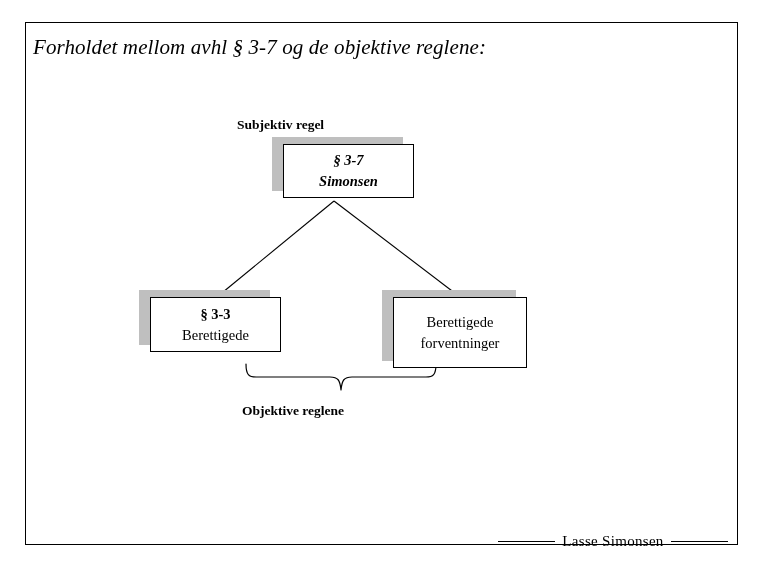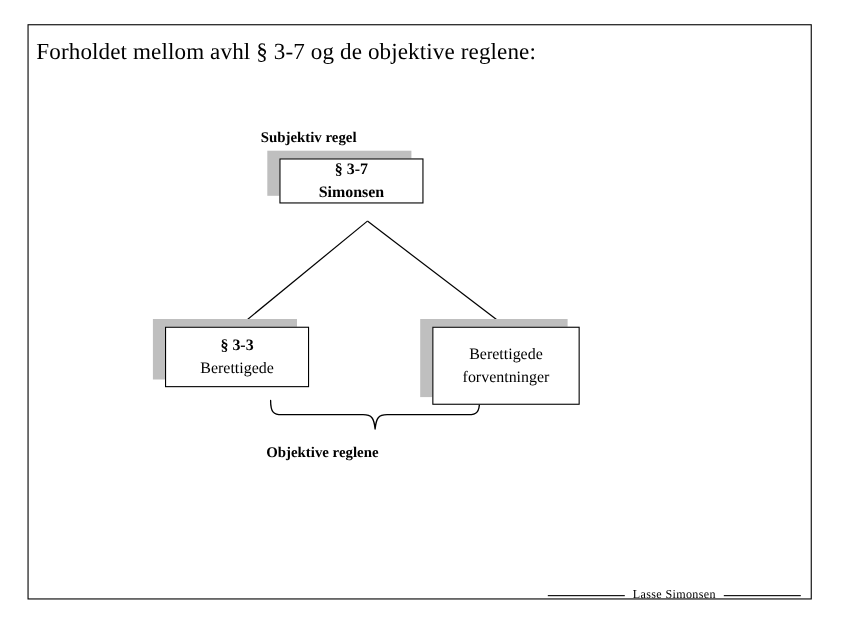--- a/index.html
+++ b/index.html
@@ -32,20 +32,21 @@
   
   #slide-title {
     position: absolute;
     left: 33px;
     top: 34px;
     font-size: 21px;
     line-height: 26px;
     font-weight: normal;
     white-space: nowrap;
     letter-spacing: 0.1px;
+    font-style: italic;
   }
 
   
   .caption {
     position: absolute;
     font-size: 13.5px;
     font-weight: bold;
     white-space: nowrap;
     text-align: left;
   }
@@ -90,24 +91,25 @@
   .node-box .line-1,
   .node-box .line-2 {
     font-size: 14.5px;
     line-height: 21px;
     white-space: nowrap;
     text-align: center;
   }
   .node-box .bold { font-weight: bold; }
 
   #box-kunnskap {
-    left: 254px;
+    left: 283px;
     top: 144px;
     width: 131px;
-    height: 41px;
+    height: 54px;
+    font-style: italic;
   }
   #box-opplysninger {
     left: 150px;
     top: 297px;
     width: 131px;
     height: 55px;
   }
   #box-forventninger {
     left: 393px;
     top: 297px;
@@ -136,21 +138,21 @@
     align-items: center;
   }
   #footer-signature .rule {
     flex: 1 1 auto;
     height: 1px;
     background: #000000;
   }
   #footer-signature .sig-text {
     flex: 0 0 auto;
     padding: 0 7px;
-    font-size: 11px;
+    font-size: 15px;
     white-space: nowrap;
     letter-spacing: 0.3px;
   }
 </style>
 </head>
 <body>
 
 <div id="slide-frame"></div>
 
 <div id="slide-title">Forholdet mellom avhl § 3-7 og de objektive reglene:</div>

